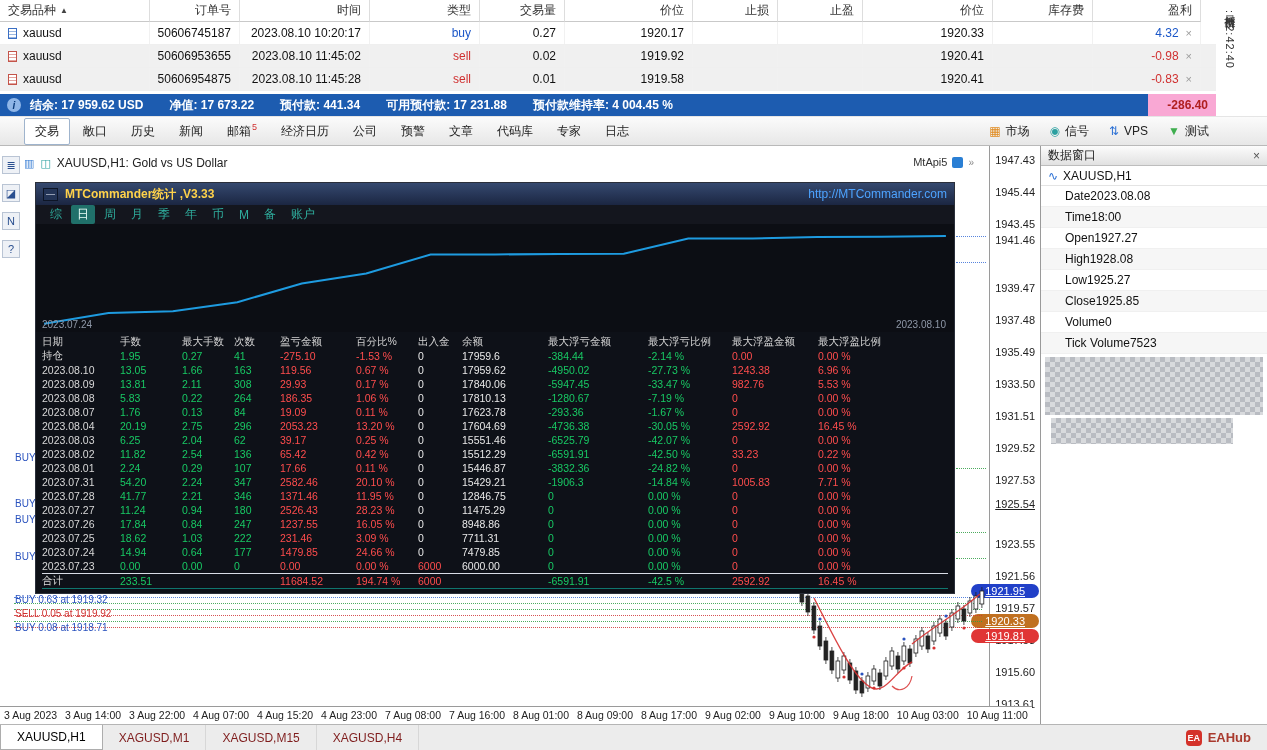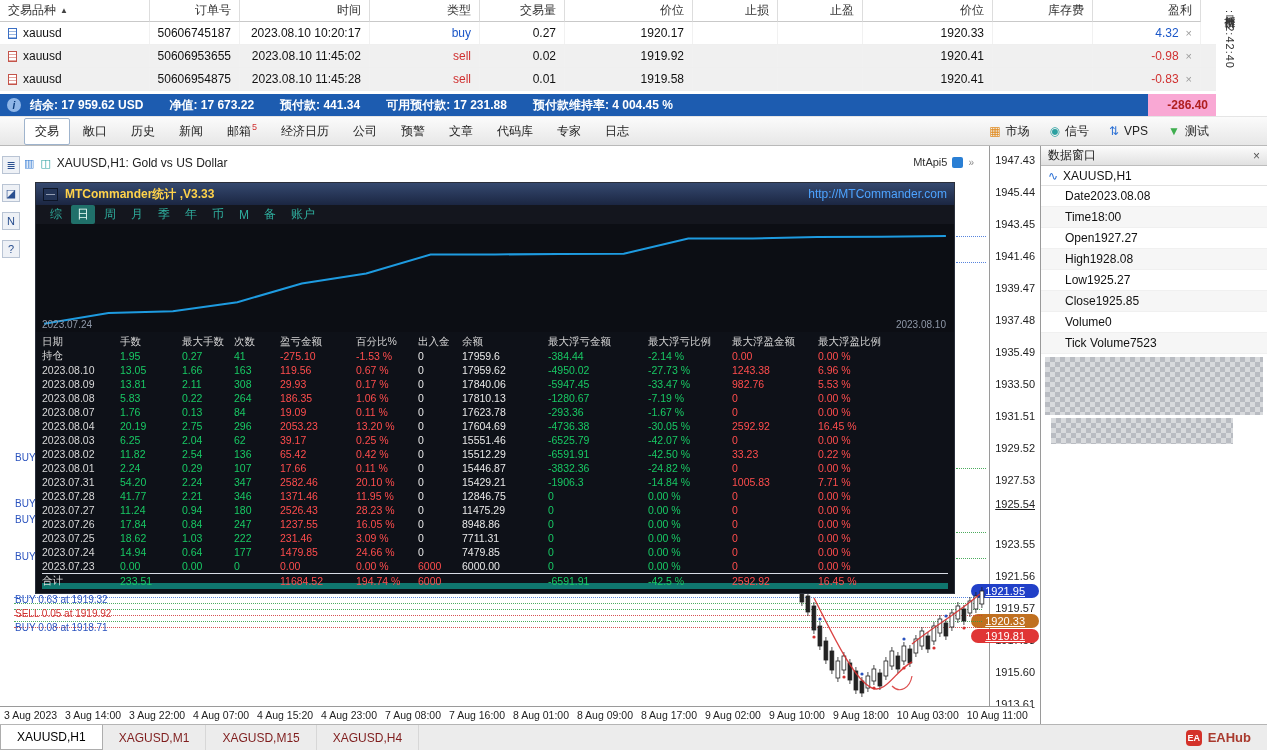--- a/index.html
+++ b/index.html
@@ -77,21 +77,21 @@
   #mtc-title { color:#ffd24a; font-size:12px; font-weight:bold; }
   #mtc-url { margin-left:auto; color:#4da3ff; font-size:12px; cursor:pointer; }
   #mtc-tabs { height:19px; background:#14161e; display:flex; align-items:center; padding-left:8px; gap:3px; flex:0 0 auto; }
   .mtc-tab { padding:1px 6px; font-size:12px; color:#2fae9e; cursor:pointer; }
   .mtc-tab.active { background:#20706a; color:#eafffa; border-radius:2px; }
   #mtc-plot { height:108px; position:relative; background:#0c0e14; flex:0 0 auto; }
   .plot-lbl { position:absolute; bottom:2px; font-size:10px; color:#8f98a8; }
   #mtc-table { flex:1; padding:3px 6px 0; overflow:hidden; }
   .mtc-row { display:grid; grid-template-columns:78px 62px 52px 46px 76px 62px 44px 86px 100px 84px 86px 76px;
     height:14px; align-items:center; font-size:10.5px; white-space:nowrap; }
-  .mtc-row.total { border-top:1px solid #d8dce6; border-bottom:6px solid #0f766e; height:16px; }
+  .mtc-row.total { border-top:1px solid #d8dce6; border-bottom:1px solid #0f766e; height:16px; }
   .hdr { color:#d2d2d2; }
   .c-date { color:#d8d8d8; } .c-green { color:#18c964; } .c-red { color:#ff4d4d; } .c-white { color:#e8e8e8; }
 
   
   #price-axis { position:absolute; left:989px; top:146px; width:51px; height:560px; border-left:1px solid #9a9a9a; background:#fff; }
   .pa-label { position:absolute; right:5px; font-size:11px; color:#222; }
   .pa-tag { position:absolute; right:1px; font-size:11px; color:#fff; padding:0 14px; border-radius:7px; line-height:14px;text-decoration:underline; }
 
   
   #time-axis { position:absolute; left:0; top:706px; width:1032px; height:18px; border-top:1px solid #9a9a9a;
@@ -644,21 +644,21 @@
             <span class="c-red">16.45 %</span>
           </div>
         </div>
     </div>
   </div>
 
   <div id="price-axis">
       <div class="pa-label" style="top: 8px;">1947.43</div>
       <div class="pa-label" style="top: 40px;">1945.44</div>
       <div class="pa-label" style="top: 72px;">1943.45</div>
-      <div class="pa-label" style="top: 104px;">1941.46</div>
+      <div class="pa-label" style="top: 88px;">1941.46</div>
       <div class="pa-label" style="top: 136px;">1939.47</div>
       <div class="pa-label" style="top: 168px;">1937.48</div>
       <div class="pa-label" style="top: 200px;">1935.49</div>
       <div class="pa-label" style="top: 232px;">1933.50</div>
       <div class="pa-label" style="top: 264px;">1931.51</div>
       <div class="pa-label" style="top: 296px;">1929.52</div>
       <div class="pa-label" style="top: 328px;">1927.53</div>
       <div class="pa-label" style="top: 352px; text-decoration: underline;">1925.54</div>
       <div class="pa-label" style="top: 392px;">1923.55</div>
       <div class="pa-label" style="top: 424px;">1921.56</div>

